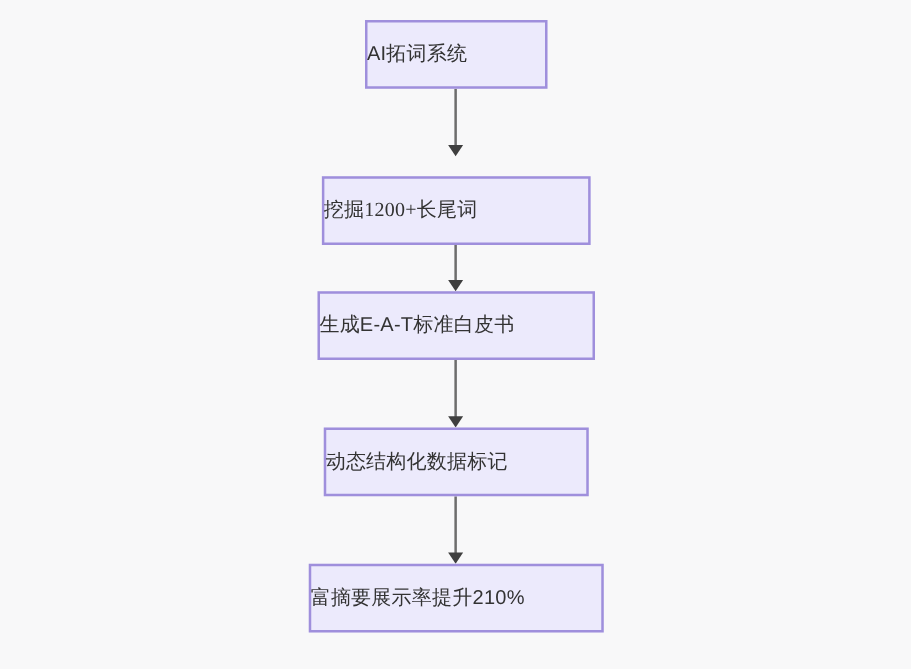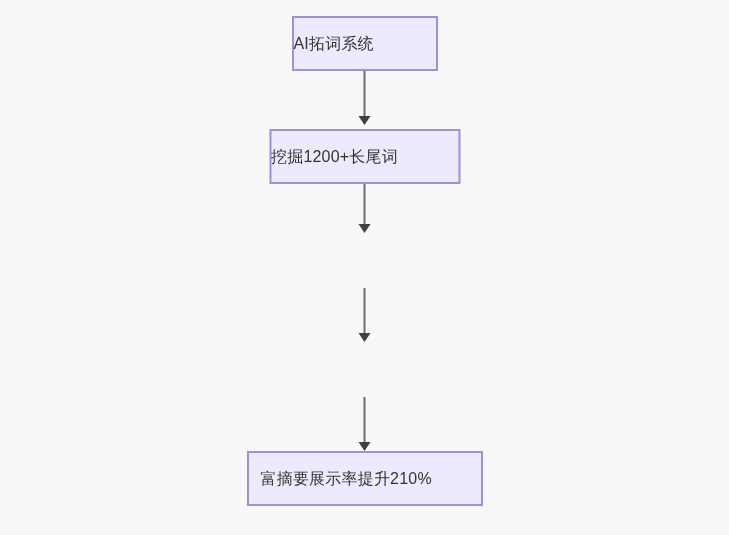--- a/index.html
+++ b/index.html
@@ -85,19 +85,25 @@
       <div class="edge-line" style="height: 46px; background: rgb(109, 109, 109);"></div>
       <div class="edge-head" style="border-top-color: rgb(63, 63, 63);"></div>
     </div>
     <div class="edge" style="top: 397px; height: 54px;">
       <div class="edge-line" style="height: 46px; background: rgb(109, 109, 109);"></div>
       <div class="edge-head" style="border-top-color: rgb(63, 63, 63);"></div>
     </div>
     <div class="node" style="top: 16px; width: 146px; background: rgb(236, 234, 252); border-color: rgb(159, 143, 220);">
       <span class="node-label" style="color: rgb(51, 51, 51);">AI拓词系统</span>
     </div>
-    <div class="node" style="top: 129px; width: 191px; background: rgb(236, 234, 252); border-color: rgb(159, 143, 220);">
+    <div class="node" style="top: 141px; width: 215px; background: rgb(236, 234, 252); border-color: rgb(159, 143, 220); font-family: Liberation Serif, serif;">
       <span class="node-label" style="color: rgb(51, 51, 51);">挖掘1200+长尾词</span>
     </div>
+    <div class="node" style="top: 233px; width: 222px; background: rgb(236, 234, 252); border-color: rgb(159, 143, 220);">
+      <span class="node-label" style="color: rgb(51, 51, 51);">生成E-A-T标准白皮书</span>
+    </div>
+    <div class="node" style="top: 342px; width: 212px; background: rgb(236, 234, 252); border-color: rgb(159, 143, 220);">
+      <span class="node-label" style="color: rgb(51, 51, 51);">动态结构化数据标记</span>
+    </div>
     <div class="node" style="top: 451px; width: 236px; background: rgb(236, 234, 252); border-color: rgb(159, 143, 220);">
-      <span class="node-label" style="color: rgb(51, 51, 51); margin-left: 12px;">富摘要展示率提升210%</span>
+      <span class="node-label" style="color: rgb(51, 51, 51);">富摘要展示率提升210%</span>
     </div>
   </div>
 
 </body></html>

